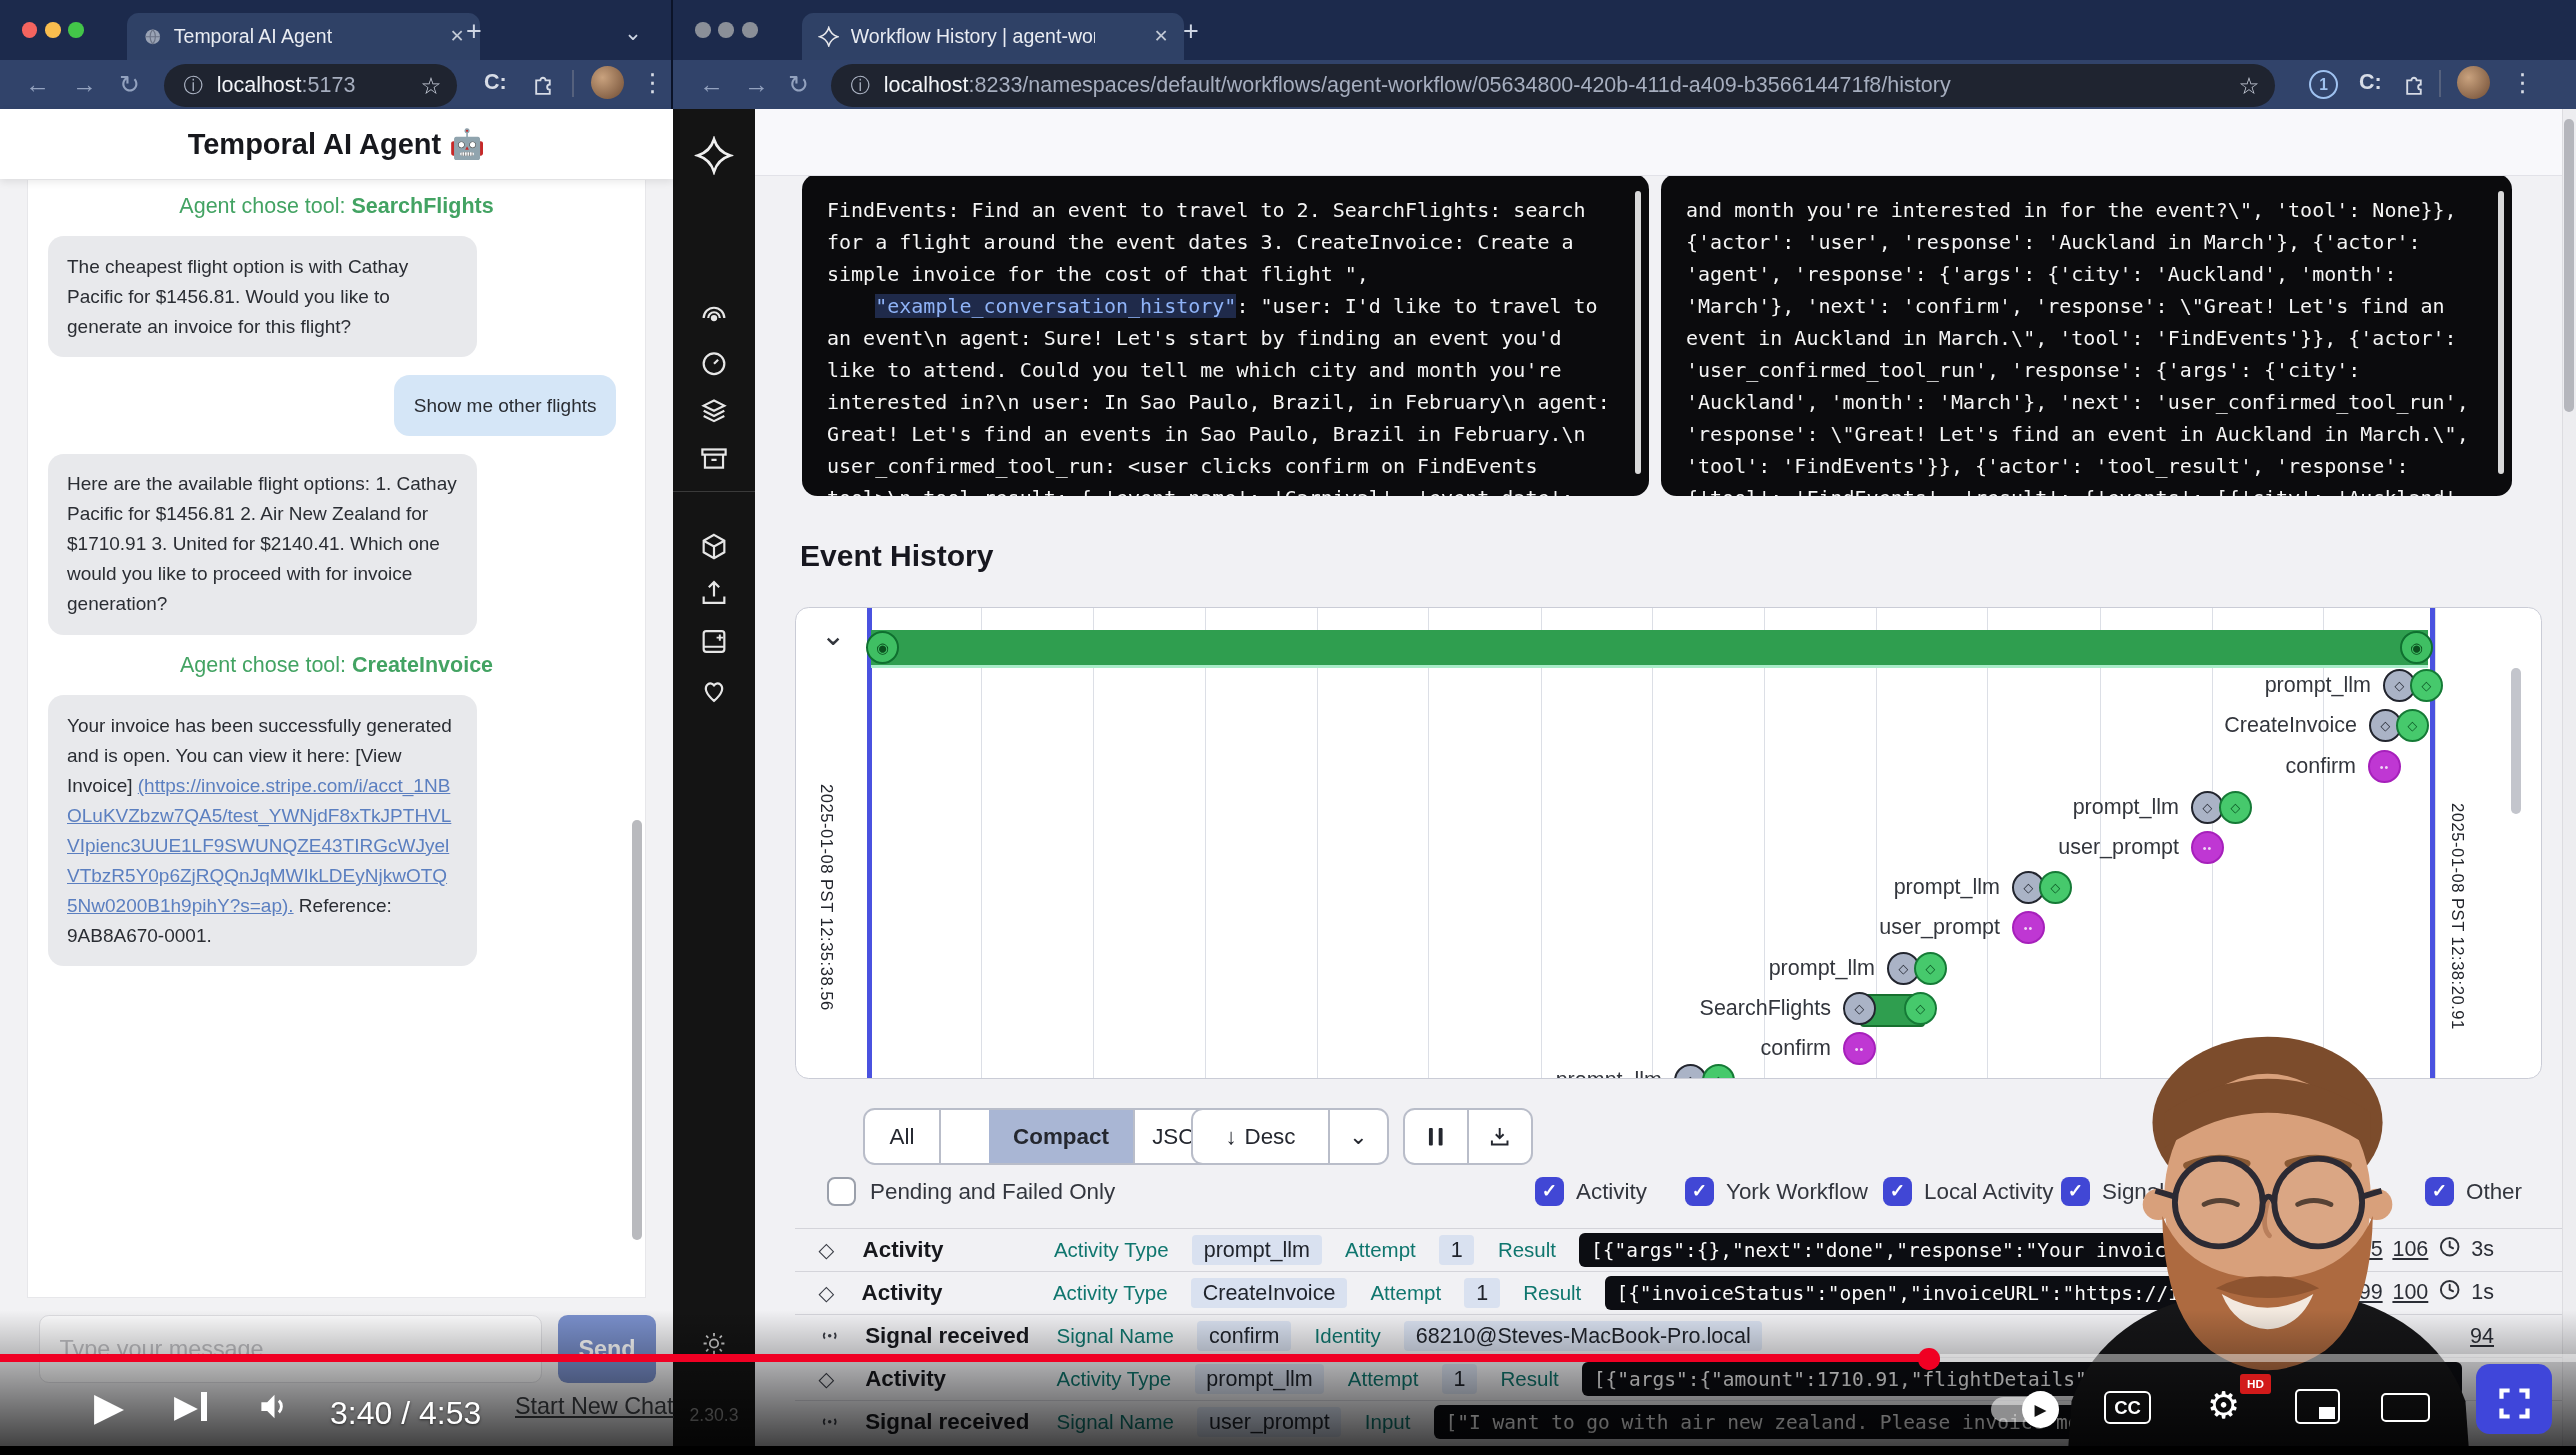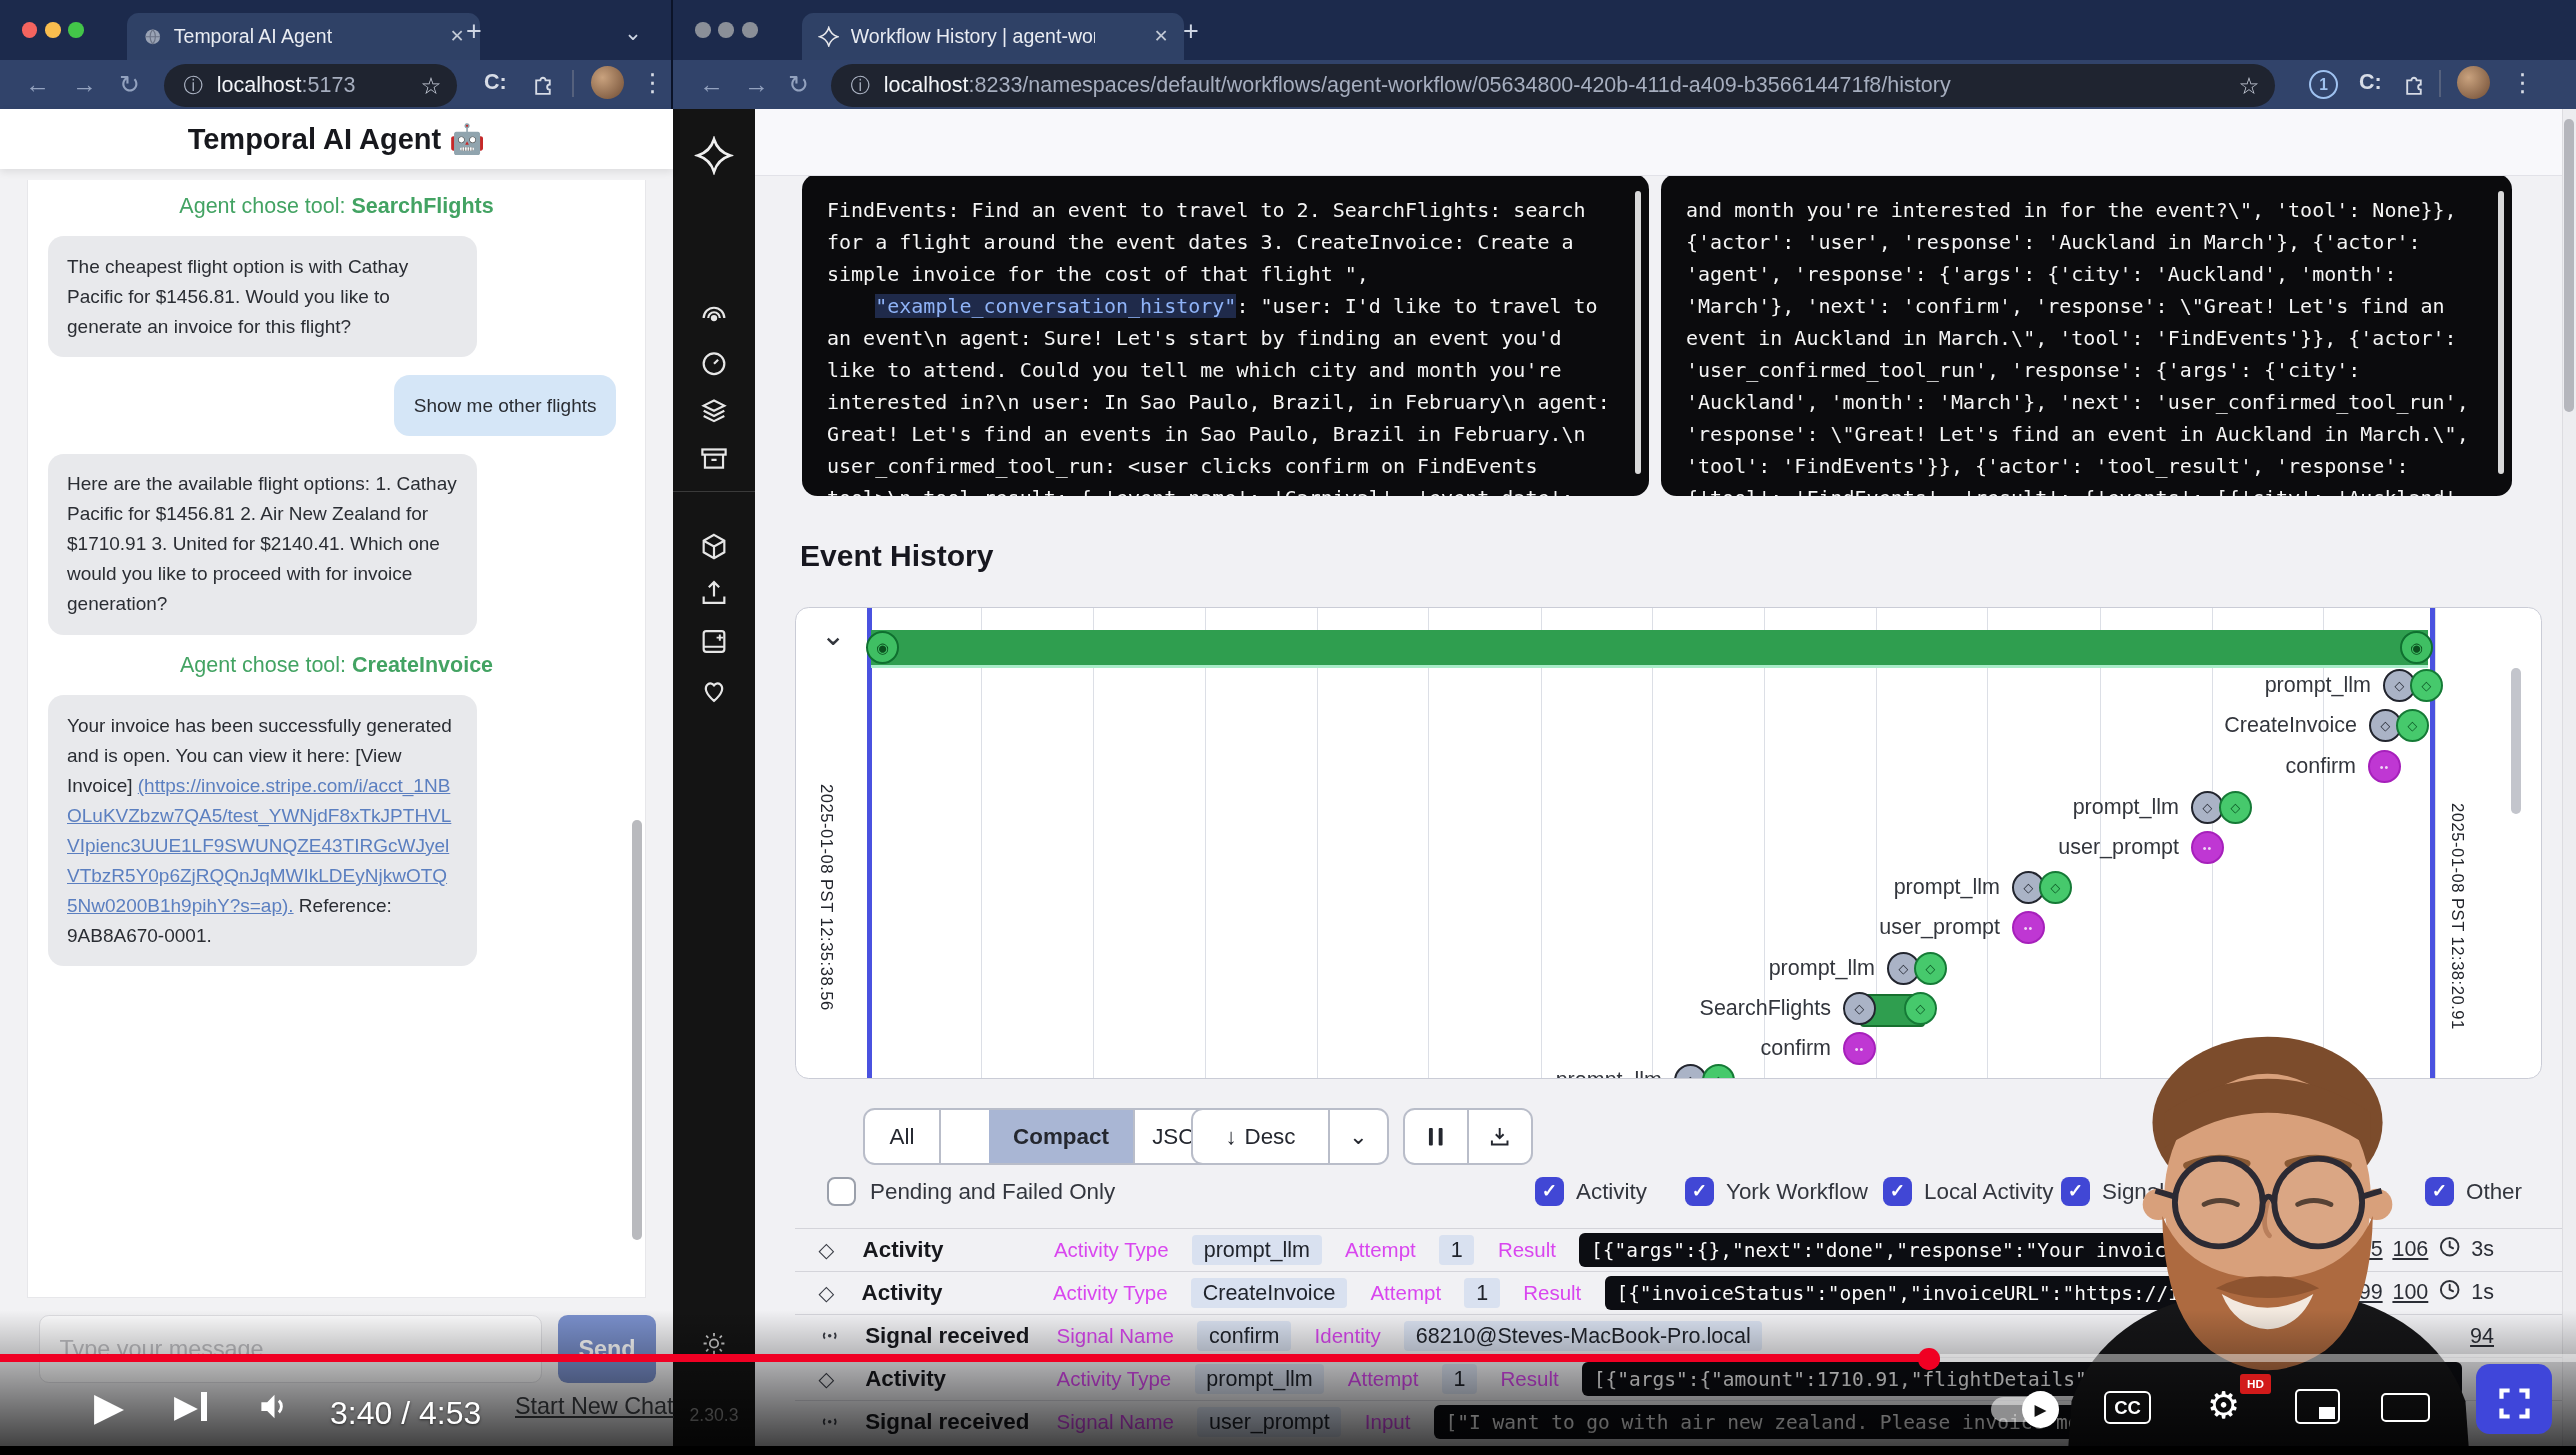--- a/index.html
+++ b/index.html
@@ -21,21 +21,21 @@
   .urlpill .info{color:#aeb6c6;font-size:19.5px;margin:0 13.7px 0 19.5px;}
   .urlpill .host{color:#f2f4f8;}
   .urlpill .rest{color:#a6aebf;white-space:nowrap;overflow:hidden;}
   .urlpill .star{margin-left:auto;margin-right:15.6px;color:#cdd3df;font-size:23.4px;}
   .exticon{position:absolute;top:70px;color:#d7dce6;font-size:21.5px;font-weight:bold;}
   .avatar{position:absolute;top:66px;width:33px;height:33px;border-radius:50%;
           background:radial-gradient(circle at 35% 35%, #c9a27e, #6e4b33);}
   .vdots{position:absolute;top:68px;color:#d7dce6;font-size:25px;}
   
   .page-left{position:absolute;left:0;top:109px;width:673px;height:1347px;background:#f2f2f4;}
-  .chat-header{position:absolute;left:0;top:109px;width:673px;height:60px;background:#fff;
+  .chat-header{position:absolute;left:0;top:109px;width:673px;height:70px;background:#fff;
                box-shadow:0 2.9px 7.8px rgba(0,0,0,0.09);display:flex;align-items:center;justify-content:center;
                font-size:29px;font-weight:bold;color:#17181d;z-index:3;}
   .chat-card{position:absolute;left:27px;top:180px;width:619px;height:1118px;background:#fff;
              border:1px solid #e7e7ea;border-top:none;overflow:hidden;display:flex;flex-direction:column;
              gap:17.6px;padding:13.7px 0 9.8px 0;box-sizing:border-box;z-index:2;}
   .tool-label{align-self:center;font-size:21.5px;color:#43a363;}
   .tool-label b{font-weight:bold;}
   .bubble{max-width:390px;font-size:19px;line-height:30px;color:#2a2d33;border-radius:15.6px;
           padding:15.6px 19.5px;}
   .bubble.agent{align-self:flex-start;margin-left:19.5px;background:#e8e9ec;}
@@ -107,21 +107,21 @@
   .cbx.off{border:2px solid #9ba0ab;background:#fff;}
   .cbx.on{background:#4147d5;color:#fff;display:flex;align-items:center;justify-content:center;
           font-size:18.5px;font-weight:bold;}
   .cb-label{position:absolute;font-size:22.4px;color:#33363e;white-space:nowrap;}
   
   .etable{position:absolute;left:795px;top:1228px;width:1781px;}
   .erow{position:relative;height:43px;border-top:1px solid #d4d4da;display:flex;align-items:center;
         gap:23.4px;padding-left:23.4px;box-sizing:border-box;}
   .erow .ename{font-size:22.4px;font-weight:bold;color:#17181d;min-width:168px;}
   .erow .eicon{width:23.4px;color:#3a3d46;font-size:20.5px;display:flex;align-items:center;}
-  .erow .flabel{font-size:20.5px;color:#d946ef;white-space:nowrap;}
+  .erow .flabel{font-size:20.5px;color:#0f766e;white-space:nowrap;}
   .erow .fpill{background:#d9e1f0;border-radius:3.9px;padding:2.9px 11.7px;font-size:21.5px;color:#20242c;
                white-space:nowrap;}
   .erow .ecode{background:#0c0d12;color:#fafafa;border-radius:5.9px;padding:5.9px 11.7px;
                font-family:"DejaVu Sans Mono","Liberation Mono",monospace;font-size:19.5px;
                white-space:nowrap;overflow:hidden;}
   .erow .rcluster{position:absolute;right:82px;display:flex;align-items:center;gap:9.8px;
                   font-size:21.5px;color:#2b2e36;}
   .erow .eid{text-decoration:underline;color:#2b2e36;}
   
   .page-scroll-track{position:absolute;left:2562px;top:109px;width:13.7px;height:1347px;background:#ededf0;

